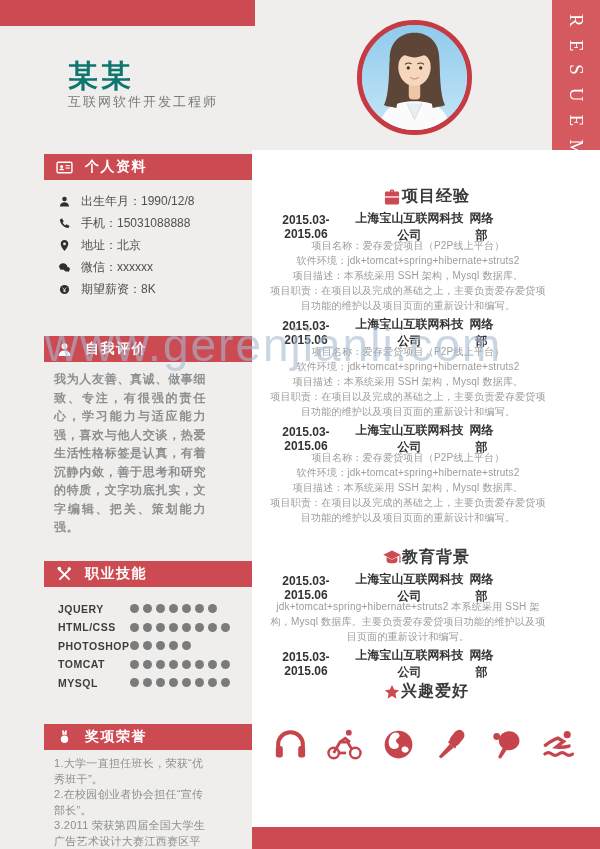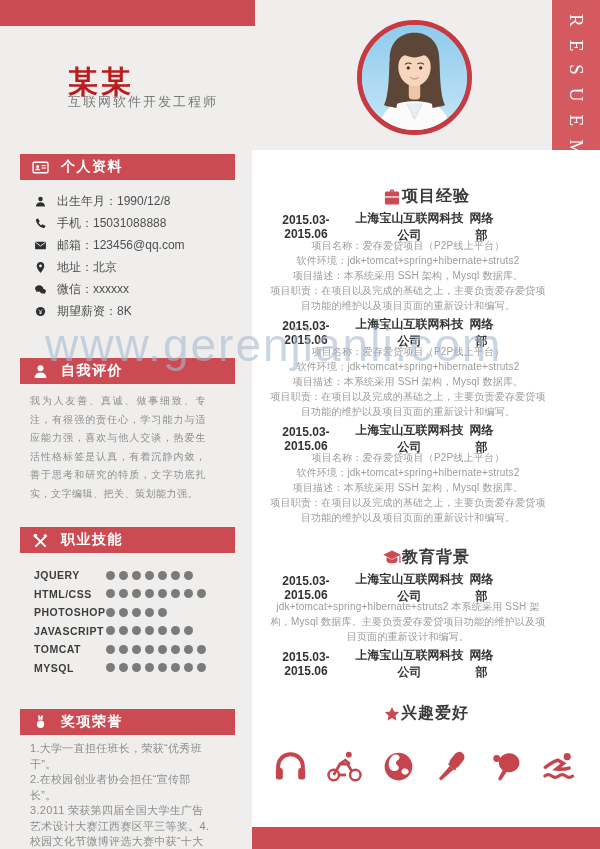--- a/index.html
+++ b/index.html
@@ -11,51 +11,51 @@
   *{margin:0;padding:0;box-sizing:border-box;}
   html,body{width:600px;}
   body{font-family:"Liberation Sans","DejaVu Sans",sans-serif;}
   .page{position:relative;width:600px;height:849px;background:var(--gray-bg);overflow:hidden;}
 
   
   .top-band{position:absolute;left:0;top:0;width:255px;height:26px;background:var(--red);}
   .v-banner{position:absolute;right:0;top:0;width:48px;height:152px;background:var(--banner-red);display:flex;justify-content:center;}
   .v-banner span{writing-mode:vertical-rl;color:#fff;font-family:"Liberation Serif","DejaVu Serif",serif;font-size:19px;letter-spacing:13px;padding-top:14px;}
 
-  .name{position:absolute;left:68px;top:62px;font-size:30px;font-weight:bold;color:#b91c1c;letter-spacing:3px;}
+  .name{position:absolute;left:68px;top:56px;font-size:30px;font-weight:bold;color:#0f766e;letter-spacing:3px;}
   .subtitle{position:absolute;left:68px;top:93px;font-size:13px;color:#7b7b7b;letter-spacing:2px;}
 
   
   .photo{position:absolute;left:357px;top:20px;width:115px;height:115px;border-radius:50%;border:5px solid #c63a42;overflow:hidden;background:#9fd2ef;}
   .photo svg{display:block;width:105px;height:105px;}
 
   
   .watermark{position:absolute;left:45px;top:318px;font-size:46px;letter-spacing:2px;color:#a9bbd2;opacity:.6;z-index:40;white-space:nowrap;pointer-events:none;}
 
   
-  .sidebar{position:absolute;left:0;top:152px;width:232px;bottom:0;}
+  .sidebar{position:absolute;left:0;top:152px;width:232px;bottom:0;padding-left:24px;}
   .s-head{margin-left:20px;margin-top:2px;width:215px;height:26px;background:var(--red);color:#fff;display:flex;align-items:center;gap:12px;padding-left:12px;font-size:14px;font-weight:bold;letter-spacing:1.5px;}
   .s-head svg{width:17px;height:17px;flex:none;color:#fff;}
   .p-list{margin:10px 0 0 34px;}
   .p-row{display:flex;align-items:center;height:22px;font-size:12px;color:#4f4f4f;}
   .p-row svg{width:13px;height:13px;margin-right:10px;color:#2f2f2f;flex:none;}
-  .para{margin:8px 26px 0 30px;font-size:10px;line-height:18.5px;color:#8e8e8e;letter-spacing:.5px;text-align:justify;}
+  .para{margin:8px 26px 0 30px;font-size:12px;line-height:18.5px;color:#8e8e8e;letter-spacing:.5px;text-align:justify;font-weight:bold;}
   .mt36{margin-top:36px;} .mt24{margin-top:24px;} .mt32{margin-top:32px;}
   .sk-list{margin:13px 0 0 34px;}
   .sk-row{display:flex;align-items:center;height:18.5px;}
   .sk-name{width:72px;font-size:10.5px;font-weight:bold;color:#3d3d3d;letter-spacing:.5px;}
   .dots{display:flex;gap:4px;}
   .dots i{width:9px;height:9px;border-radius:50%;background:var(--dot);}
   .aw{margin:6px 22px 0 30px;font-size:11px;line-height:15.5px;color:#8e8e8e;letter-spacing:.3px;}
 
   
   .main{position:absolute;left:252px;top:150px;width:348px;bottom:0;background:#fff;}
   .m-head{display:flex;justify-content:center;align-items:center;font-size:16px;font-weight:bold;color:#3a3a3a;letter-spacing:1px;}
   .m-head svg{width:20px;height:20px;color:var(--red);flex:none;}
-  .hm1{margin-top:36px;} .hm2{margin-top:22px;justify-content:center;} .hm3{margin-top:32px;}
+  .hm1{margin-top:36px;} .hm2{margin-top:22px;justify-content:center;} .hm3{margin-top:10px;}
   .entry{margin:12px 0 0 15px;width:282px;}
   .e-title{display:flex;font-size:12px;font-weight:bold;color:#333;height:15px;align-items:center;text-align:center;}
   .e-period{margin-right:8px;}
   .e-dept{margin-left:auto;margin-right:52px;}
   .e-body{margin-top:4px;font-size:10px;line-height:15px;color:#9c9c9c;letter-spacing:.2px;text-align:center;}
   .hobby-row{display:flex;justify-content:space-between;align-items:center;margin:24px 22px 0 20px;}
   .hobby-row svg{width:37px;height:37px;color:#c6444c;}
   .footer{position:absolute;left:0;bottom:0;width:100%;height:22px;background:var(--red);}
 </style>
 </head>
@@ -124,28 +124,20 @@
       </div>
       <div class="p-row">
         <svg viewBox="0 0 24 24">
             <path d="M7.8 3.2l2.5 4.2c.3.5.2 1-.2 1.4L8.6 10c1 2.3 3 4.3 5.3 5.4l1.2-1.5c.4-.4.9-.5 1.4-.2l4.2 2.5c.6.3.7 1.1.3 1.6l-1.8 2c-.5.5-1.2.8-1.9.6C10.5 18.9 5 13.4 3.5 6.6c-.2-.7.1-1.4.6-1.9l2-1.8c.5-.4 1.3-.3 1.7.3z" fill="currentColor"></path>
           </svg>
         <span>手机：</span>
           <span>15031088888</span>
       </div>
       <div class="p-row">
         <svg viewBox="0 0 24 24">
-            <rect x="2" y="5" width="20" height="14" rx="1.2" fill="currentColor"></rect>
-            <path d="M3 6.2l9 6.8 9-6.8" fill="none" stroke="#efeeed" stroke-width="1.8"></path>
-          </svg>
-        <span>邮箱：</span>
-          <span>123456@qq.com</span>
-      </div>
-      <div class="p-row">
-        <svg viewBox="0 0 24 24">
             <path d="M12 2C8.1 2 5 5.1 5 9c0 5.2 7 13 7 13s7-7.8 7-13c0-3.9-3.1-7-7-7z" fill="currentColor"></path>
             <circle cx="12" cy="9" r="2.6" fill="#efeeed"></circle>
           </svg>
         <span>地址：</span>
           <span>北京</span>
       </div>
       <div class="p-row">
         <svg viewBox="0 0 24 24">
             <path d="M9.5 4C5.4 4 2 6.7 2 10.1c0 1.9 1 3.6 2.7 4.7l-.7 2.3 2.6-1.4c.9.3 1.9.4 2.9.4 4.1 0 7.5-2.7 7.5-6.1S13.6 4 9.5 4z" fill="currentColor"></path>
             <path d="M16.5 10.5c-3 0-5.5 2-5.5 4.5s2.5 4.5 5.5 4.5c.7 0 1.4-.1 2-.3l2 1-.5-1.7c1.2-.8 2-2.1 2-3.5 0-2.5-2.5-4.5-5.5-4.5z" fill="currentColor"></path>
@@ -203,32 +195,20 @@
             <i></i>
             <i></i>
             <i></i>
             <i></i>
             <i></i>
           </span>
         </div>
       <div class="sk-row">
           <span class="sk-name">PHOTOSHOP</span>
           <span class="dots">
-            <i></i>
-            <i></i>
-            <i></i>
-            <i></i>
-            <i></i>
-          </span>
-        </div>
-      <div class="sk-row">
-          <span class="sk-name">JAVASCRIPT</span>
-          <span class="dots">
-            <i></i>
-            <i></i>
             <i></i>
             <i></i>
             <i></i>
             <i></i>
             <i></i>
           </span>
         </div>
       <div class="sk-row">
           <span class="sk-name">TOMCAT</span>
           <span class="dots">

